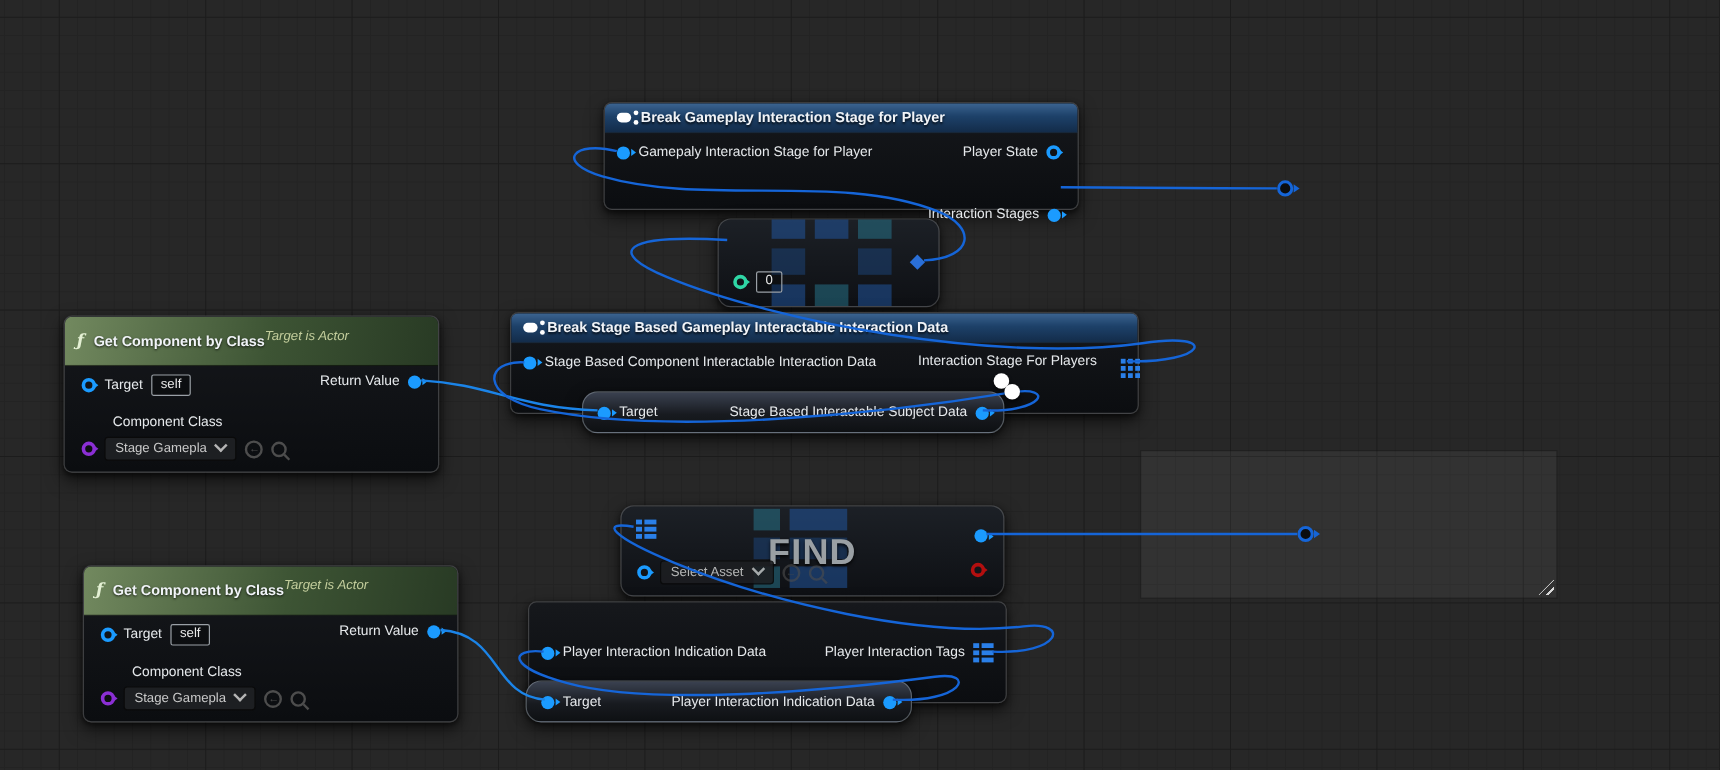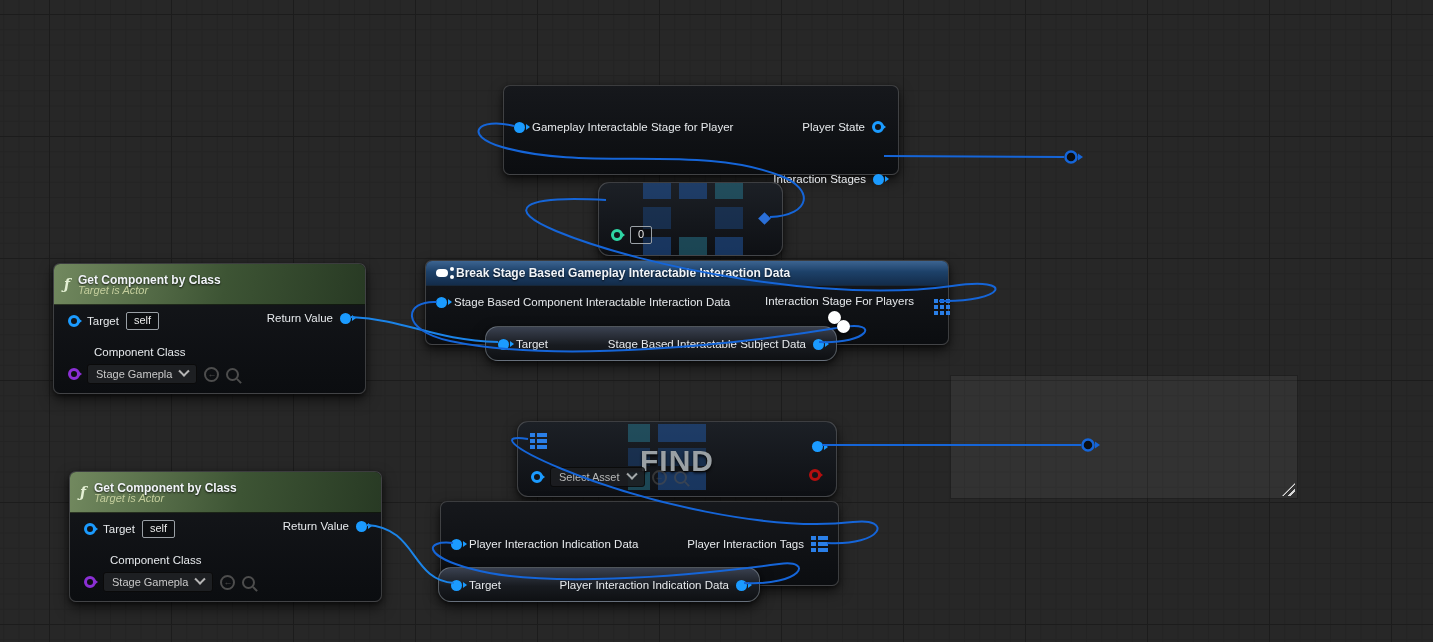--- a/index.html
+++ b/index.html
@@ -23,21 +23,21 @@
   .node{position:absolute;z-index:2;background:linear-gradient(180deg,#16181c,#0b0d10);
     border:1px solid rgba(150,150,150,.35);border-radius:7px;
     box-shadow:0 6px 14px rgba(0,0,0,.55),0 2px 4px rgba(0,0,0,.5);}
   .hdr{display:flex;align-items:center;gap:8px;height:24px;padding:0 10px;
     border-radius:6px 6px 0 0;border-bottom:1px solid rgba(0,0,0,.6);}
   .hdr.blue{background:linear-gradient(180deg,#3c6491 0%,#1d4169 45%,#132c4a 100%);}
   .hdr.green{height:40px;background:linear-gradient(100deg,#72895f,#3d5434 55%,#283a24 100%);
     flex-wrap:wrap;align-content:center;}
   .hdr-title{font-size:12px;font-weight:bold;color:#f1f4f8;text-shadow:0 1px 2px rgba(0,0,0,.8);white-space:nowrap;}
   .hdr-sub{font-size:11px;font-style:italic;color:#c3cd9c;width:100%;margin:-2px 0 0 25px;line-height:11px;}
-  .green-titles{display:flex;flex-direction:column;justify-content:flex-start;}
+  .green-titles{display:flex;flex-direction:row;justify-content:flex-start;}
   .fn-icon{font-size:14px;font-style:italic;font-weight:bold;color:#e4f0d4;font-family:"DejaVu Serif",serif;line-height:14px;}
   .brk-icon{position:relative;width:12px;height:8px;background:#fff;border-radius:4px;flex:none;}
   .brk-icon::after{content:"";position:absolute;left:14px;top:-2px;width:4px;height:4px;border-radius:50%;
     background:#fff;box-shadow:0 8px 0 #fff;}
   .prow{position:absolute;display:flex;align-items:center;gap:7px;font-size:11.5px;color:#e6e9ec;white-space:nowrap;}
   .prow.rt{flex-direction:row-reverse;}
   .pin{position:relative;display:inline-block;width:11px;height:11px;border-radius:50%;background:var(--c);flex:none;}
   .pin::after{content:"";position:absolute;left:100%;top:50%;transform:translateY(-50%);margin-left:1px;
     border-left:4px solid var(--c);border-top:3.5px solid transparent;border-bottom:3.5px solid transparent;}
   .pin.hollow{background:transparent;border:3px solid var(--c);width:6px;height:6px;}
@@ -75,23 +75,27 @@
 </head>
 <body>
 
 <div class="canvas">
 
   <div class="comment" style="left:950px;top:375px;width:346px;height:122px;">
     <span class="rsz"></span>
   </div>
 
   <div class="node" style="left:503px;top:85px;width:394px;height:88px;">
+    <div class="hdr blue">
+      <span class="brk-icon"></span>
+      <span class="hdr-title">Break Gameplay Interaction Stage for Player</span>
+    </div>
     <div class="prow" style="left:10px;top:35px;">
       <span class="pin" style="--c:#1b9bff;"></span>
-      <span>Gameplay Interactable Stage for Player</span>
+      <span>Gamepaly Interaction Stage for Player</span>
     </div>
     <div class="prow rt" style="right:14px;top:35px;">
       <span class="pin hollow" style="--c:#1b9bff;"></span>
       <span>Player State</span>
     </div>
     <div class="prow rt" style="right:14px;top:65px;margin-top:22px;">
       <span class="pin" style="--c:#1b9bff;"></span>
       <span>Interaction Stages</span>
     </div>
   </div>

